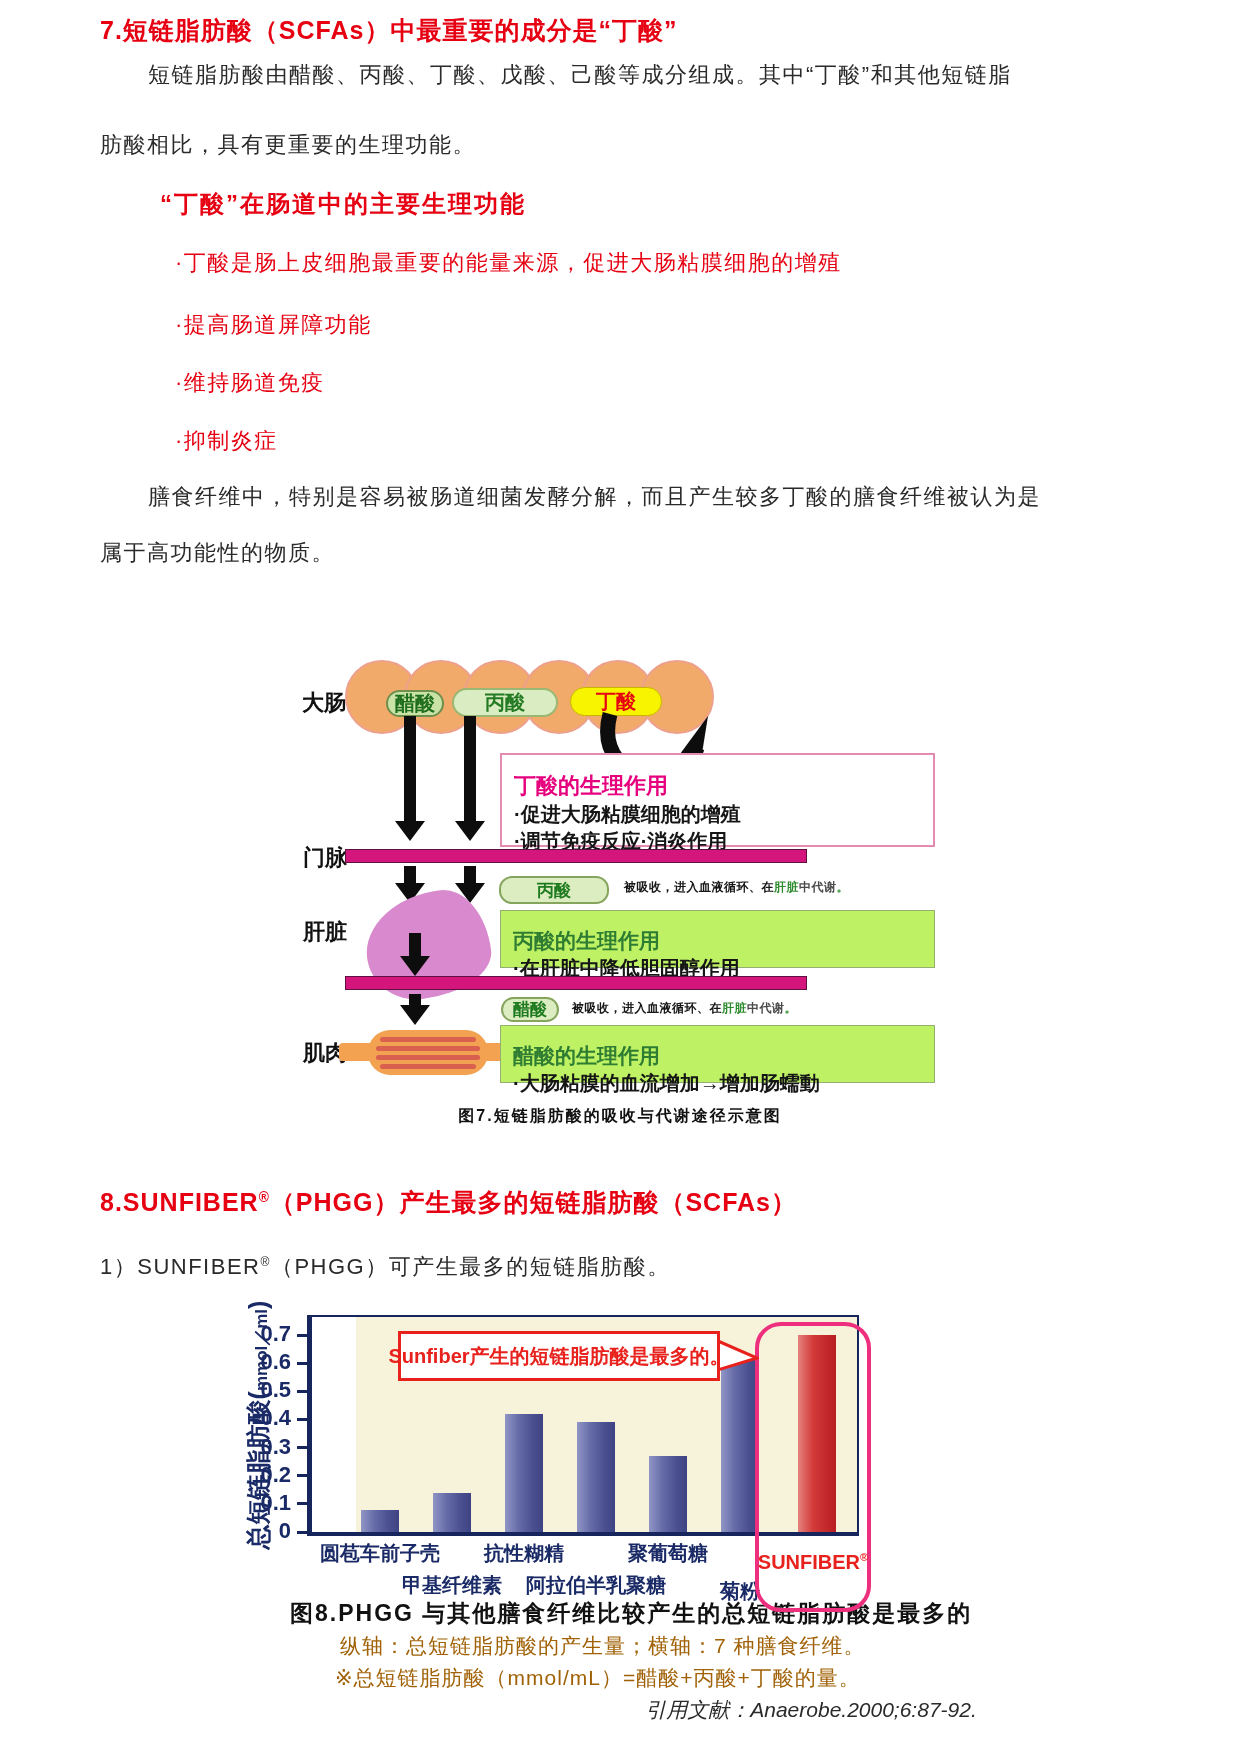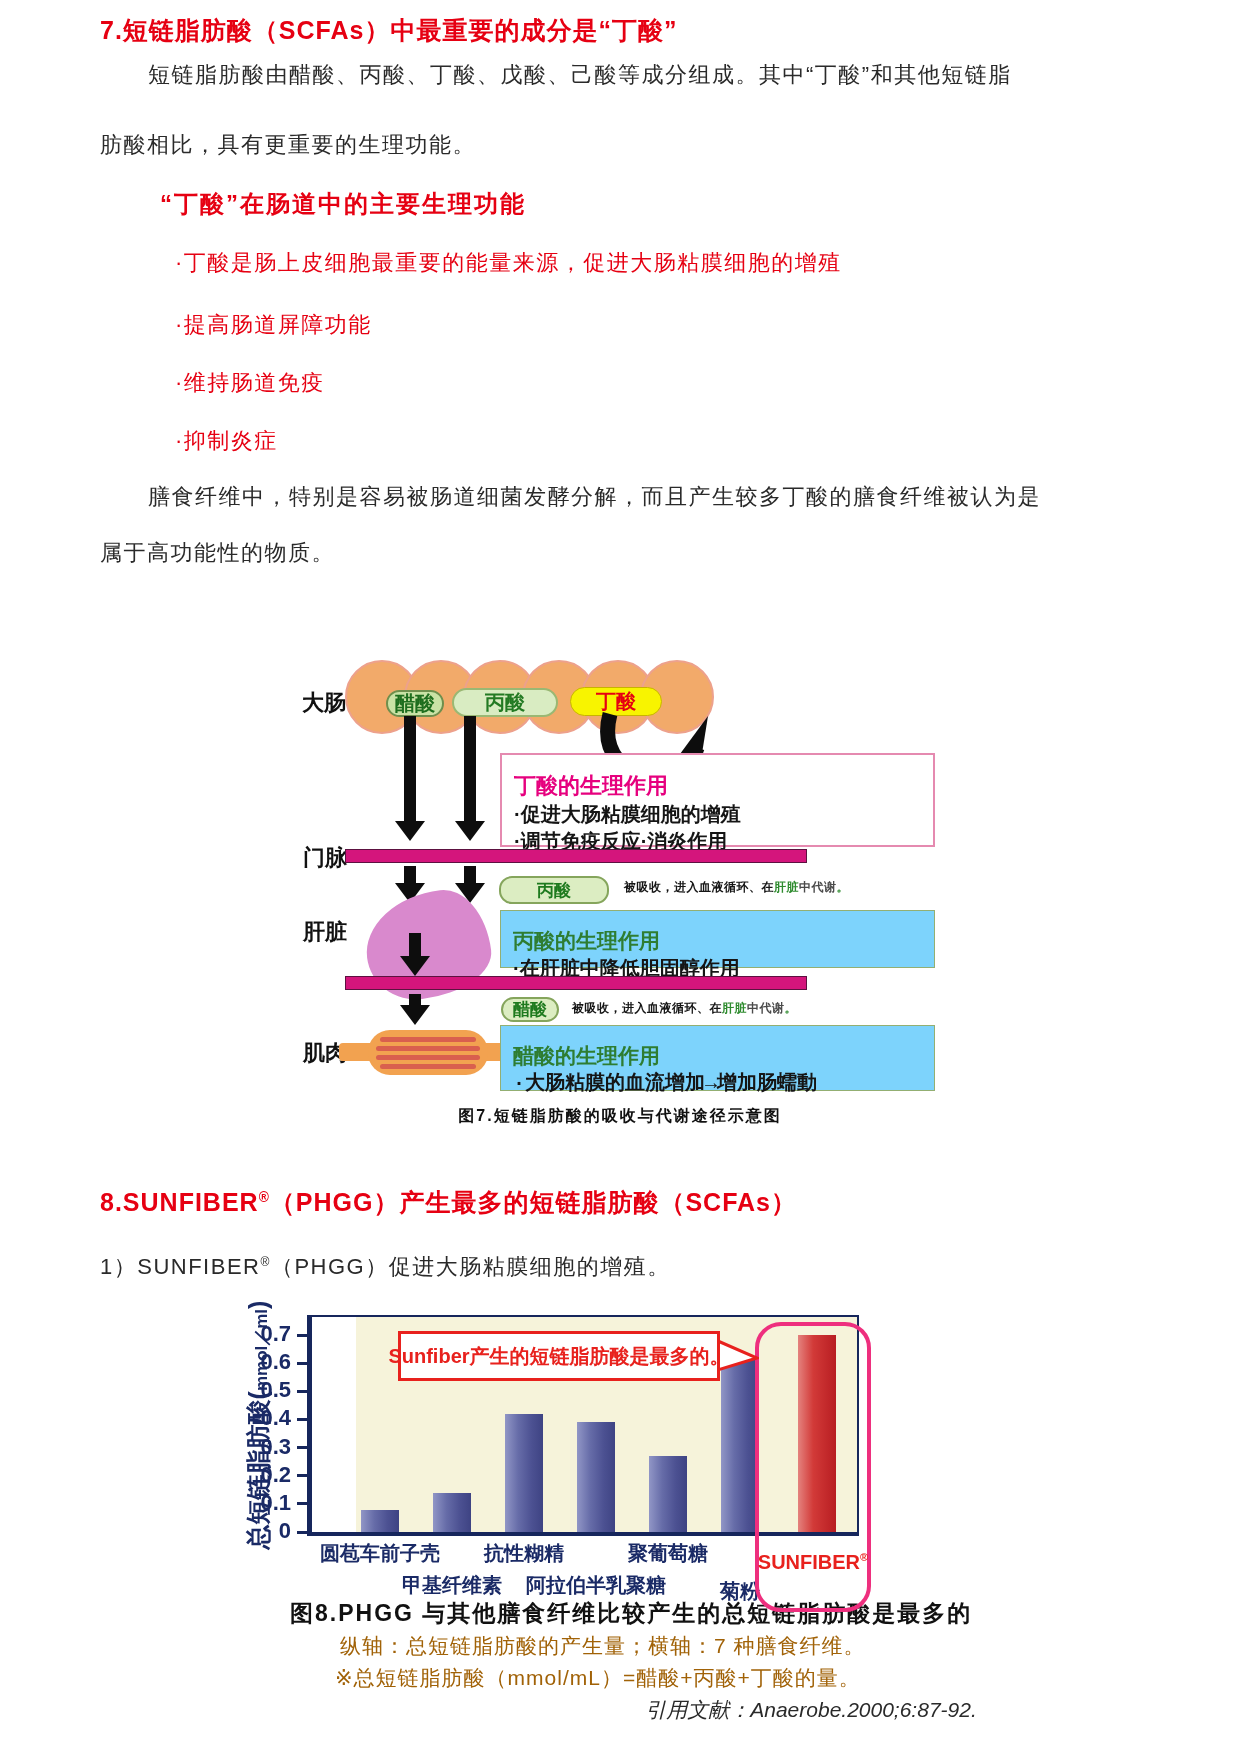--- a/index.html
+++ b/index.html
@@ -21,21 +21,21 @@
   .pill-propionate{background:#d9ecc2;border:2px solid #9ab873;color:#237a23;font-size:20px;}
   .pill-butyrate{background:#f8f400;border:1px solid #c8b400;color:#e60012;font-size:20px;}
   .pill-small{background:#dcedc2;border:2px solid #85a55c;color:#1e7a1e;font-size:17px;border-radius:13px;}
   .arr{position:absolute;width:12px;background:#0d0d0d;}
   .arr::after{content:"";position:absolute;left:50%;transform:translateX(-50%);bottom:-19px;width:0;height:0;
     border-left:15px solid transparent;border-right:15px solid transparent;border-top:20px solid #0d0d0d;}
   .vein{position:absolute;height:14px;background:#d4157c;border:1px solid #5c1140;box-sizing:border-box;}
   .note-underline{font-size:21px;font-weight:bold;color:#111;border-bottom:3px solid #111;padding-bottom:2px;white-space:nowrap;margin-top:28px;}
   .f7box{position:absolute;box-sizing:border-box;padding:16px 12px;}
   .f7box-butyrate{background:#ffffff;border:2px solid #e58ab0;}
-  .f7box-green{background:#7dd3fc;border:1px solid #93af72;}
+  .f7box-green{background:#bef264;border:1px solid #93af72;}
   .f7box-title-pink{font-size:22px;font-weight:bold;color:#e6007e;white-space:nowrap;}
   .f7box-title-green{font-size:21px;font-weight:bold;color:#2e7d32;white-space:nowrap;}
   .f7box-line{font-size:20px;font-weight:bold;color:#151515;white-space:nowrap;line-height:27px;}
   .absorbed{font-size:12px;font-weight:bold;white-space:nowrap;color:#151515;letter-spacing:0.5px;font-family:Liberation Serif, serif;}
   .absorbed .organ{color:#2e8b2e;}
   .absorbed .post{color:#4a4a4a;}
   .absorbed .period{color:#2e8b2e;}
   .liver-blob{position:absolute;left:366px;top:892px;width:124px;height:106px;background:#d989cd;
     border-radius:65% 35% 60% 40% / 55% 62% 38% 45%;transform:rotate(-7deg);}
   .muscle-bar{position:absolute;left:339px;top:1043px;width:166px;height:18px;background:#f2a250;border-radius:4px;}
@@ -140,33 +140,33 @@
     </div>
 
     <div class="abs organ-label" style="left:303px;top:1038px;">肌肉</div>
     <div class="muscle-bar"></div>
     <div class="muscle-bulge"></div>
     <div class="muscle-stripe" style="left:380px;top:1037px;width:96px;"></div>
     <div class="muscle-stripe" style="left:376px;top:1046px;width:104px;"></div>
     <div class="muscle-stripe" style="left:376px;top:1055px;width:104px;"></div>
     <div class="muscle-stripe" style="left:380px;top:1064px;width:96px;"></div>
 
-    <div class="f7box f7box-green" style="left:500px;top:1025px;width:435px;height:66px;font-family:Liberation Mono, monospace;">
+    <div class="f7box f7box-green" style="left:500px;top:1025px;width:435px;height:58px;">
       <div class="f7box-title-green">醋酸的生理作用</div>
       <div class="f7box-line">·大肠粘膜的血流增加→增加肠蠕動</div>
     </div>
 
     <div class="abs fig-caption" style="left:310px;top:1106px;width:620px;text-align:center;">图7.短链脂肪酸的吸收与代谢途径示意图</div>
   </div>
 
   <div class="abs h1 red" style="left:100px;top:1186px;">
     <span>8.SUNFIBER</span><sup class="reg">®</sup><span>（PHGG）产生最多的短链脂肪酸（SCFAs）</span>
   </div>
   <div class="abs body-line" style="left:100px;top:1252px;">
-    <span>1）SUNFIBER</span><sup class="reg">®</sup><span>（PHGG）促进大肠粘膜细胞的增殖。</span>
+    <span>1）SUNFIBER</span><sup class="reg">®</sup><span>（PHGG）可产生最多的短链脂肪酸。</span>
   </div>
 
   <div>
     <div class="ylabel">
       <span class="big">总短链脂肪酸(</span><span class="unit">mmol／ml</span><span class="big">)</span>
     </div>
 
     <div class="plot" id="plot">
         <div class="bar" style="left: 49px; height: 22.5px;"></div>
         <div class="bar" style="left: 121px; height: 39.4px;"></div>

